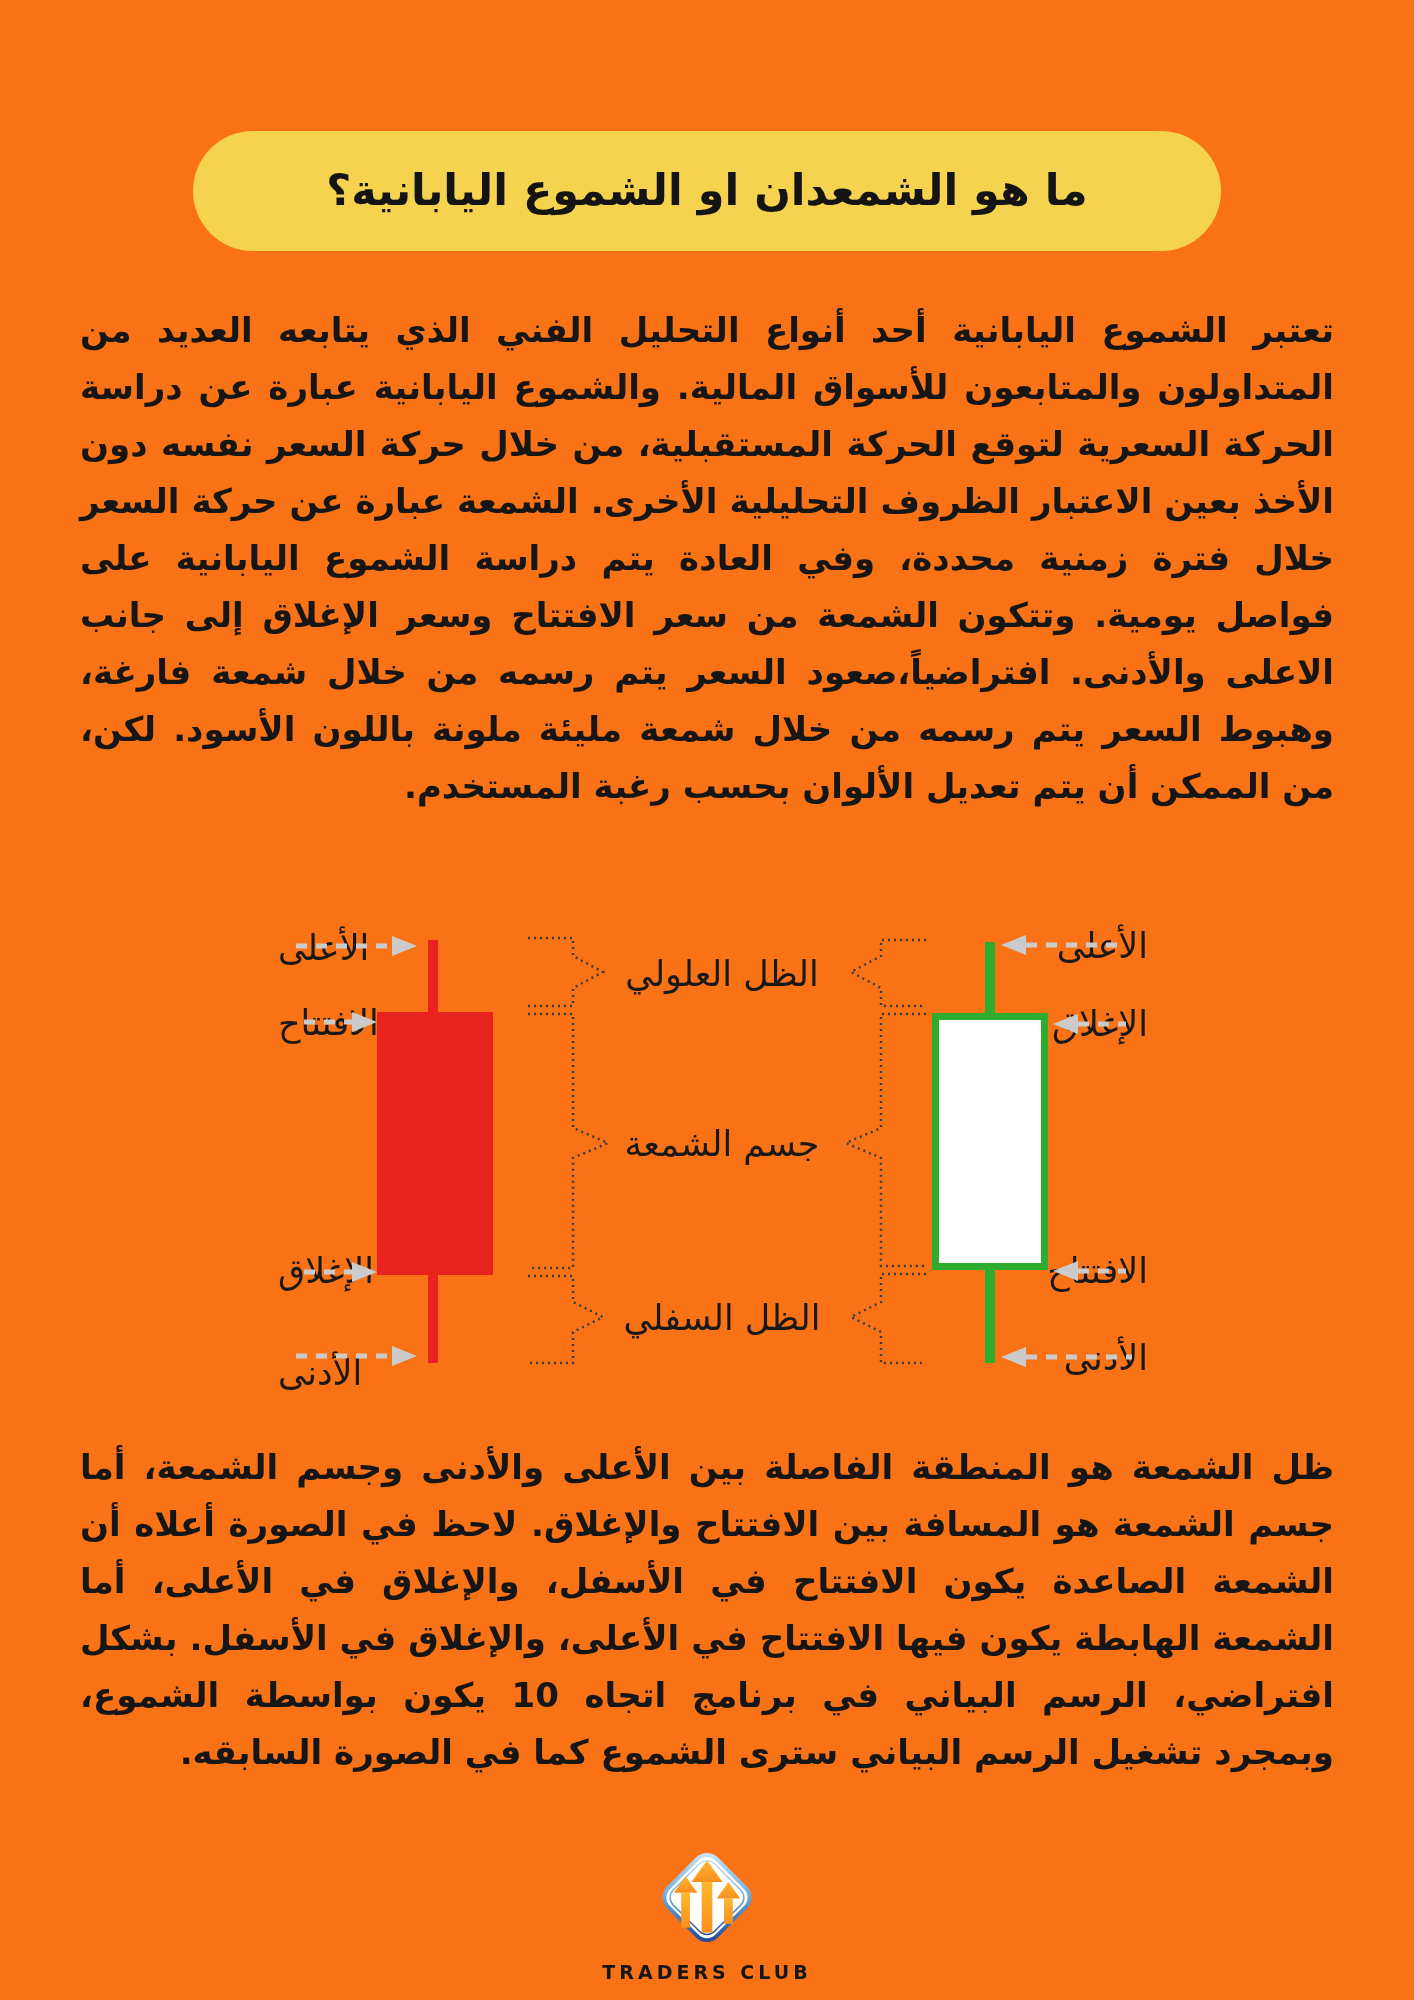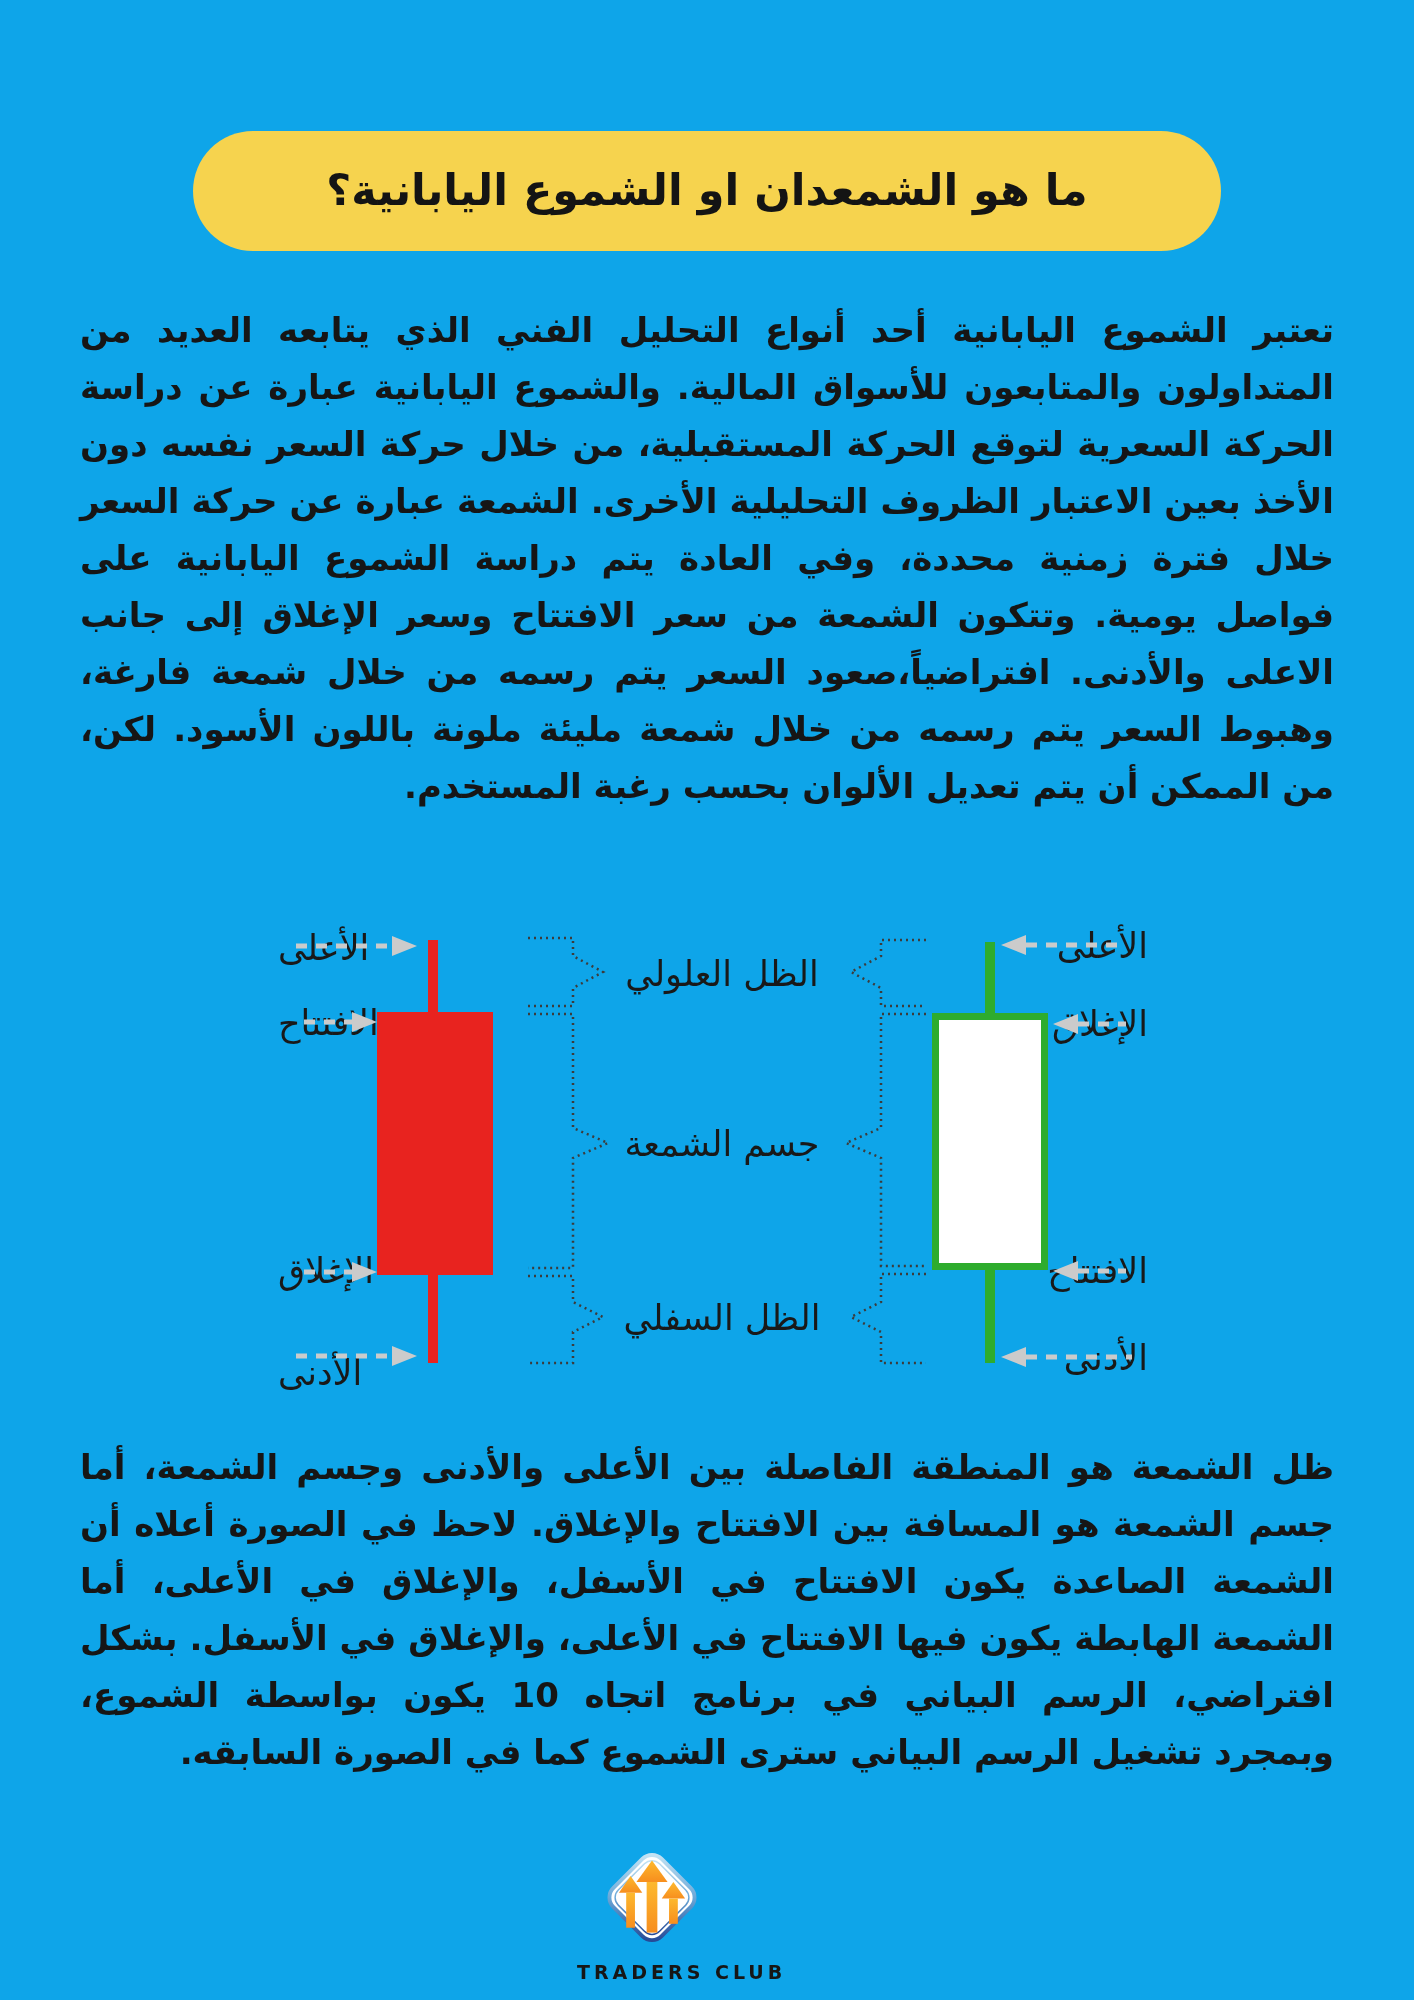--- a/index.html
+++ b/index.html
@@ -1,19 +1,19 @@
 <!DOCTYPE html>
 <html lang="ar"><head>
 <meta charset="utf-8">
 <style>
   html,body{margin:0;padding:0;background:#ffffff;}
   .page{
     position:relative;
     width:1414px;height:2000px;
-    background:#0ea5e9;
+    background:#f97316;
     font-family:"DejaVu Sans","Liberation Sans",sans-serif;
     overflow:hidden;
     text-decoration:underline;
   }
   .title-pill{
     position:absolute;
     top:131px;left:50%;transform:translateX(-50%);
     width:1028px;height:120px;
     background:#F6D34E;
     border-radius:62px;
@@ -35,21 +35,21 @@
   .para-intro{top:268px;}
   .para-explain{top:1405px;}
   .diagram{position:absolute;top:900px;left:0;width:1414px;height:540px;}
   .diagram svg{display:block;}
   .diagram text{
     font-family:"DejaVu Sans","Liberation Sans",sans-serif;
     font-size:35px;fill:#191919;direction:rtl;
   }
   .footer-logo{
     position:absolute;top:1843px;left:50%;transform:translateX(-50%);
-    width:260px;
+    width:260px;text-align:center;
   }
   .brand-text{
     margin-top:2px;
     font-size:19px;font-weight:bold;letter-spacing:4px;color:#161616;
     font-family:"DejaVu Sans","Liberation Sans",sans-serif;
     white-space:nowrap;
   }
 </style>
 </head>
 <body>

